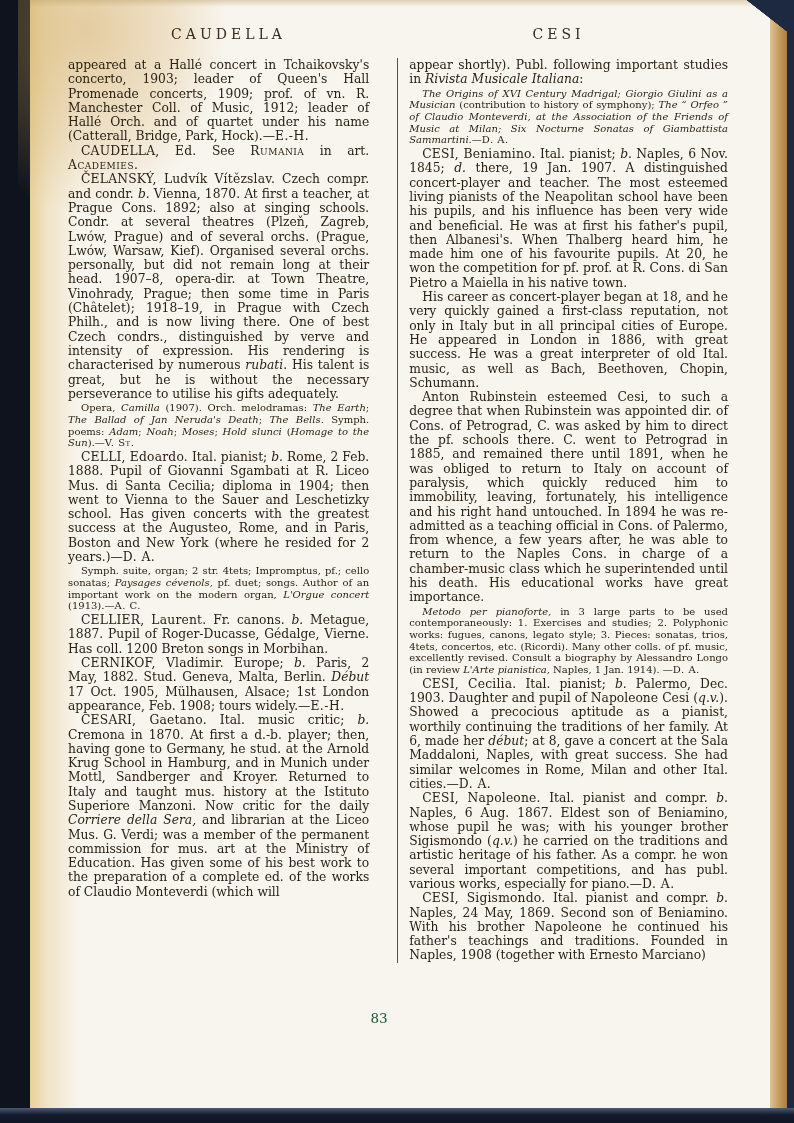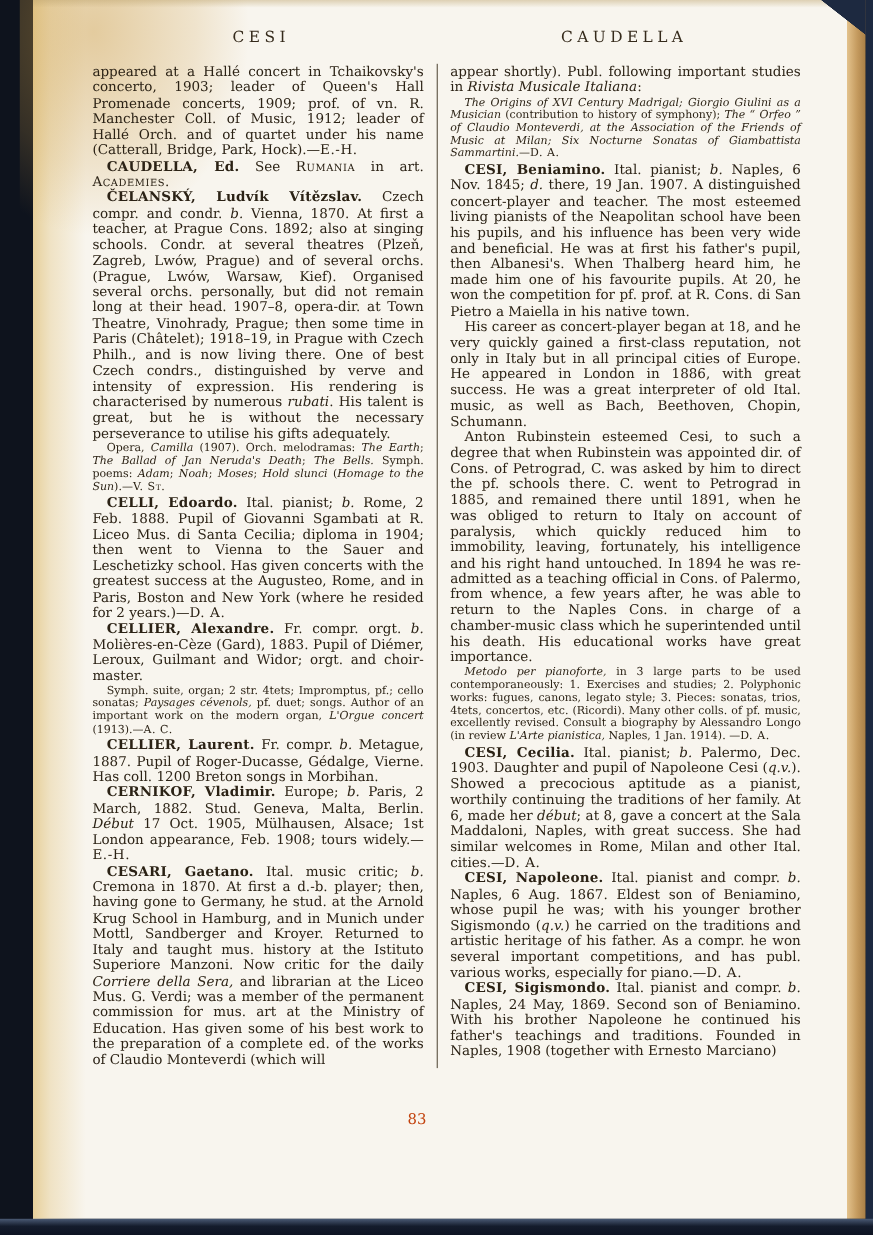--- a/index.html
+++ b/index.html
@@ -21,57 +21,56 @@
          background:linear-gradient(rgba(189,163,108,.45),transparent);}
   .stain{position:absolute;left:-12px;top:-24px;width:210px;height:240px;pointer-events:none;
          background:radial-gradient(ellipse at 32% 22%,rgba(205,158,72,.48),rgba(205,158,72,.2) 46%,transparent 70%);}
   .content{position:absolute;left:38px;top:26px;width:660px;color:#2b2215;}
   .headers{display:flex;height:24px;}
   .rh{font-size:14px;letter-spacing:4px;color:#352a1b;text-align:center;}
   .rh-left{width:321px;}
   .rh-right{flex:1;}
   .cols{display:flex;margin-top:8px;}
   .col{text-align:justify;font-size:12.3px;line-height:14.3px;}
-  .col-left{width:309px;padding-right:12px;border-right:1px solid #5a5140;margin-left:16px;}
+  .col-left{width:309px;padding-right:28px;border-right:1px solid #5a5140;}
   .col-right{width:327px;padding-left:11px;}
   p.para{margin:0;}
   p.entry{text-indent:13px;}
   p.cont{text-indent:0;}
   p.works{font-size:10px;line-height:11.7px;text-indent:13px;margin:1px 0;}
-  .b{font-weight:700;letter-spacing:.2px;}
+  .b{font-weight:400;letter-spacing:.2px;}
   .i{font-style:italic;}
   .sc{font-variant:small-caps;letter-spacing:.5px;}
   .pageno{position:absolute;left:296px;top:984px;width:30px;text-align:center;
-         font-size:13.5px;color:#c2410c;}
+         font-size:13.5px;color:#14532d;}
 </style>
 </head>
 <body>
 
 <div class="scene">
   <div class="binding-left"></div>
   <div class="edge-right-tan"></div>
   <div class="cover-right"></div>
   <div class="paper">
     <div class="stain"></div>
     <div class="content">
       <div class="headers">
+        <div class="rh rh-left">CAUDELLA</div>
         <div class="rh rh-right">CESI</div>
-        <div class="rh rh-left">CAUDELLA</div>
       </div>
       <div class="cols">
         <div class="col col-left">
             <p class="para cont"><span>appeared at a Hallé concert in Tchaikovsky's concerto, 1903;  leader of Queen's Hall Promenade concerts, 1909;  prof. of vn. R. Manchester Coll. of Music, 1912;  leader of Hallé Orch. and of quartet under his name (Catterall, Bridge, Park, Hock).—</span><span class="sc">E.-H.</span></p>
             <p class="para entry"><span class="b">CAUDELLA, Ed.</span><span>  See </span><span class="sc">Rumania</span><span> in art. </span><span class="sc">Academies</span><span>.</span></p>
             <p class="para entry"><span class="b">ČELANSKÝ, Ludvík Vítězslav.</span><span>  Czech compr. and condr. </span><span class="i">b.</span><span> Vienna, 1870.  At first a teacher, at Prague Cons. 1892;  also at singing schools. Condr. at several theatres (Plzeň, Zagreb, Lwów, Prague) and of several orchs. (Prague, Lwów, Warsaw, Kief).  Organised several orchs. personally, but did not remain long at their head. 1907–8, opera-dir. at Town Theatre, Vinohrady, Prague;  then some time in Paris (Châtelet); 1918–19, in Prague with Czech Philh., and is now living there.  One of best Czech condrs., distinguished by verve and intensity of expression. His rendering is characterised by numerous </span><span class="i">rubati</span><span>.  His talent is great, but he is without the necessary perseverance to utilise his gifts adequately.</span></p>
             <p class="para works"><span>Opera, </span><span class="i">Camilla</span><span> (1907).  Orch. melodramas:  </span><span class="i">The Earth</span><span>;  </span><span class="i">The Ballad of Jan Neruda's Death</span><span>;  </span><span class="i">The Bells.</span><span> Symph. poems: </span><span class="i">Adam</span><span>;  </span><span class="i">Noah</span><span>;  </span><span class="i">Moses</span><span>;  </span><span class="i">Hold slunci</span><span> (</span><span class="i">Homage to the Sun</span><span>).—</span><span class="sc">V. St.</span></p>
             <p class="para entry"><span class="b">CELLI, Edoardo.</span><span>  Ital. pianist;  </span><span class="i">b.</span><span> Rome, 2 Feb. 1888.  Pupil of Giovanni Sgambati at R. Liceo Mus. di Santa Cecilia;  diploma in 1904;  then went to Vienna to the Sauer and Leschetizky school.  Has given concerts with the greatest success at the Augusteo, Rome, and in Paris, Boston and New York (where he resided for 2 years.)—</span><span class="sc">D. A.</span></p>
-            <p class="para entry"><span class="b">CELLIER, Alexandre.</span><span>  Fr. compr. orgt. </span><span class="i">b.</span><span> Molières-en-Cèze (Gard), 1883.  Pupil of Diémer, Leroux, Guilmant and Widor;  orgt. and choir-master.</span></p>
             <p class="para works"><span>Symph. suite, organ;  2 str. 4tets;  Impromptus, pf.;  cello sonatas;  </span><span class="i">Paysages cévenols,</span><span> pf. duet; songs.  Author of an important work on the modern organ, </span><span class="i">L'Orgue concert</span><span> (1913).—</span><span class="sc">A. C.</span></p>
-            <p class="para entry"><span class="b">CELLIER, Laurent.</span><span>  Fr. compr. </span><span class="i">b.</span><span> Metague, 1887.  Pupil of Roger-Ducasse, Gédalge, Vierne. Has coll. 1200 Breton songs in Morbihan.</span></p>
-            <p class="para entry"><span class="b">CERNIKOF, Vladimir.</span><span>  Europe;  </span><span class="i">b.</span><span> Paris, 2 March, 1882.  Stud. Geneva, Malta, Berlin.  </span><span class="i">Début</span><span> 17 Oct. 1905, Mülhausen, Alsace;  1st London appearance, Feb. 1908;  tours widely.—</span><span class="sc">E.-H.</span></p>
+            <p class="para entry"><span class="b">CELLIER, Laurent.</span><span>  Fr. canons. </span><span class="i">b.</span><span> Metague, 1887.  Pupil of Roger-Ducasse, Gédalge, Vierne. Has coll. 1200 Breton songs in Morbihan.</span></p>
+            <p class="para entry"><span class="b">CERNIKOF, Vladimir.</span><span>  Europe;  </span><span class="i">b.</span><span> Paris, 2 May, 1882.  Stud. Geneva, Malta, Berlin.  </span><span class="i">Début</span><span> 17 Oct. 1905, Mülhausen, Alsace;  1st London appearance, Feb. 1908;  tours widely.—</span><span class="sc">E.-H.</span></p>
             <p class="para entry"><span class="b">CESARI, Gaetano.</span><span>  Ital. music critic;  </span><span class="i">b.</span><span> Cremona in 1870.  At first a d.-b. player;  then, having gone to Germany, he stud. at the Arnold Krug School in Hamburg, and in Munich under Mottl, Sandberger and Kroyer.  Returned to Italy and taught mus. history at the Istituto Superiore Manzoni.  Now critic for the daily </span><span class="i">Corriere della Sera,</span><span> and librarian at the Liceo Mus. G. Verdi;  was a member of the permanent commission for mus. art at the Ministry of Education.  Has given some of his best work to the preparation of a complete ed. of the works of Claudio Monteverdi (which will</span></p>
           </div>
         <div class="col col-right">
             <p class="para cont"><span>appear shortly).  Publ. following important studies in </span><span class="i">Rivista Musicale Italiana</span><span>:</span></p>
             <p class="para works"><span class="i">The Origins of XVI Century Madrigal;  Giorgio Giulini as a Musician</span><span> (contribution to history of symphony);  </span><span class="i">The “ Orfeo ” of Claudio Monteverdi, at the Association of the Friends of Music at Milan;  Six Nocturne Sonatas of Giambattista Sammartini.</span><span>—</span><span class="sc">D. A.</span></p>
             <p class="para entry"><span class="b">CESI, Beniamino.</span><span>  Ital. pianist;  </span><span class="i">b.</span><span> Naples, 6 Nov. 1845;  </span><span class="i">d.</span><span> there, 19 Jan. 1907.  A distinguished concert-player and teacher.  The most esteemed living pianists of the Neapolitan school have been his pupils, and his influence has been very wide and beneficial.  He was at first his father's pupil, then Albanesi's. When Thalberg heard him, he made him one of his favourite pupils.  At 20, he won the competition for pf. prof. at R. Cons. di San Pietro a Maiella in his native town.</span></p>
             <p class="para entry"><span>His career as concert-player began at 18, and he very quickly gained a first-class reputation, not only in Italy but in all principal cities of Europe.  He appeared in London in 1886, with great success.  He was a great interpreter of old Ital. music, as well as Bach, Beethoven, Chopin, Schumann.</span></p>
             <p class="para entry"><span>Anton Rubinstein esteemed Cesi, to such a degree that when Rubinstein was appointed dir. of Cons. of Petrograd, C. was asked by him to direct the pf. schools there.  C. went to Petrograd in 1885, and remained there until 1891, when he was obliged to return to Italy on account of paralysis, which quickly reduced him to immobility, leaving, fortunately, his intelligence and his right hand untouched. In 1894 he was re-admitted as a teaching official in Cons. of Palermo, from whence, a few years after, he was able to return to the Naples Cons. in charge of a chamber-music class which he superintended until his death.  His educational works have great importance.</span></p>
             <p class="para works"><span class="i">Metodo per pianoforte,</span><span> in 3 large parts to be used contemporaneously:  1. Exercises and studies;  2. Polyphonic works:  fugues, canons, legato style; 3. Pieces:  sonatas, trios, 4tets, concertos, etc. (Ricordi).  Many other colls. of pf. music, excellently revised.  Consult a biography by Alessandro Longo (in review </span><span class="i">L'Arte pianistica,</span><span> Naples, 1 Jan. 1914). —</span><span class="sc">D. A.</span></p>
             <p class="para entry"><span class="b">CESI, Cecilia.</span><span>  Ital. pianist;  </span><span class="i">b.</span><span> Palermo, Dec. 1903.  Daughter and pupil of Napoleone Cesi (</span><span class="i">q.v.</span><span>).  Showed a precocious aptitude as a pianist, worthily continuing the traditions of her family.  At 6, made her </span><span class="i">début</span><span>;  at 8, gave a concert at the Sala Maddaloni, Naples, with great success.  She had similar welcomes in Rome, Milan and other Ital. cities.—</span><span class="sc">D. A.</span></p>

